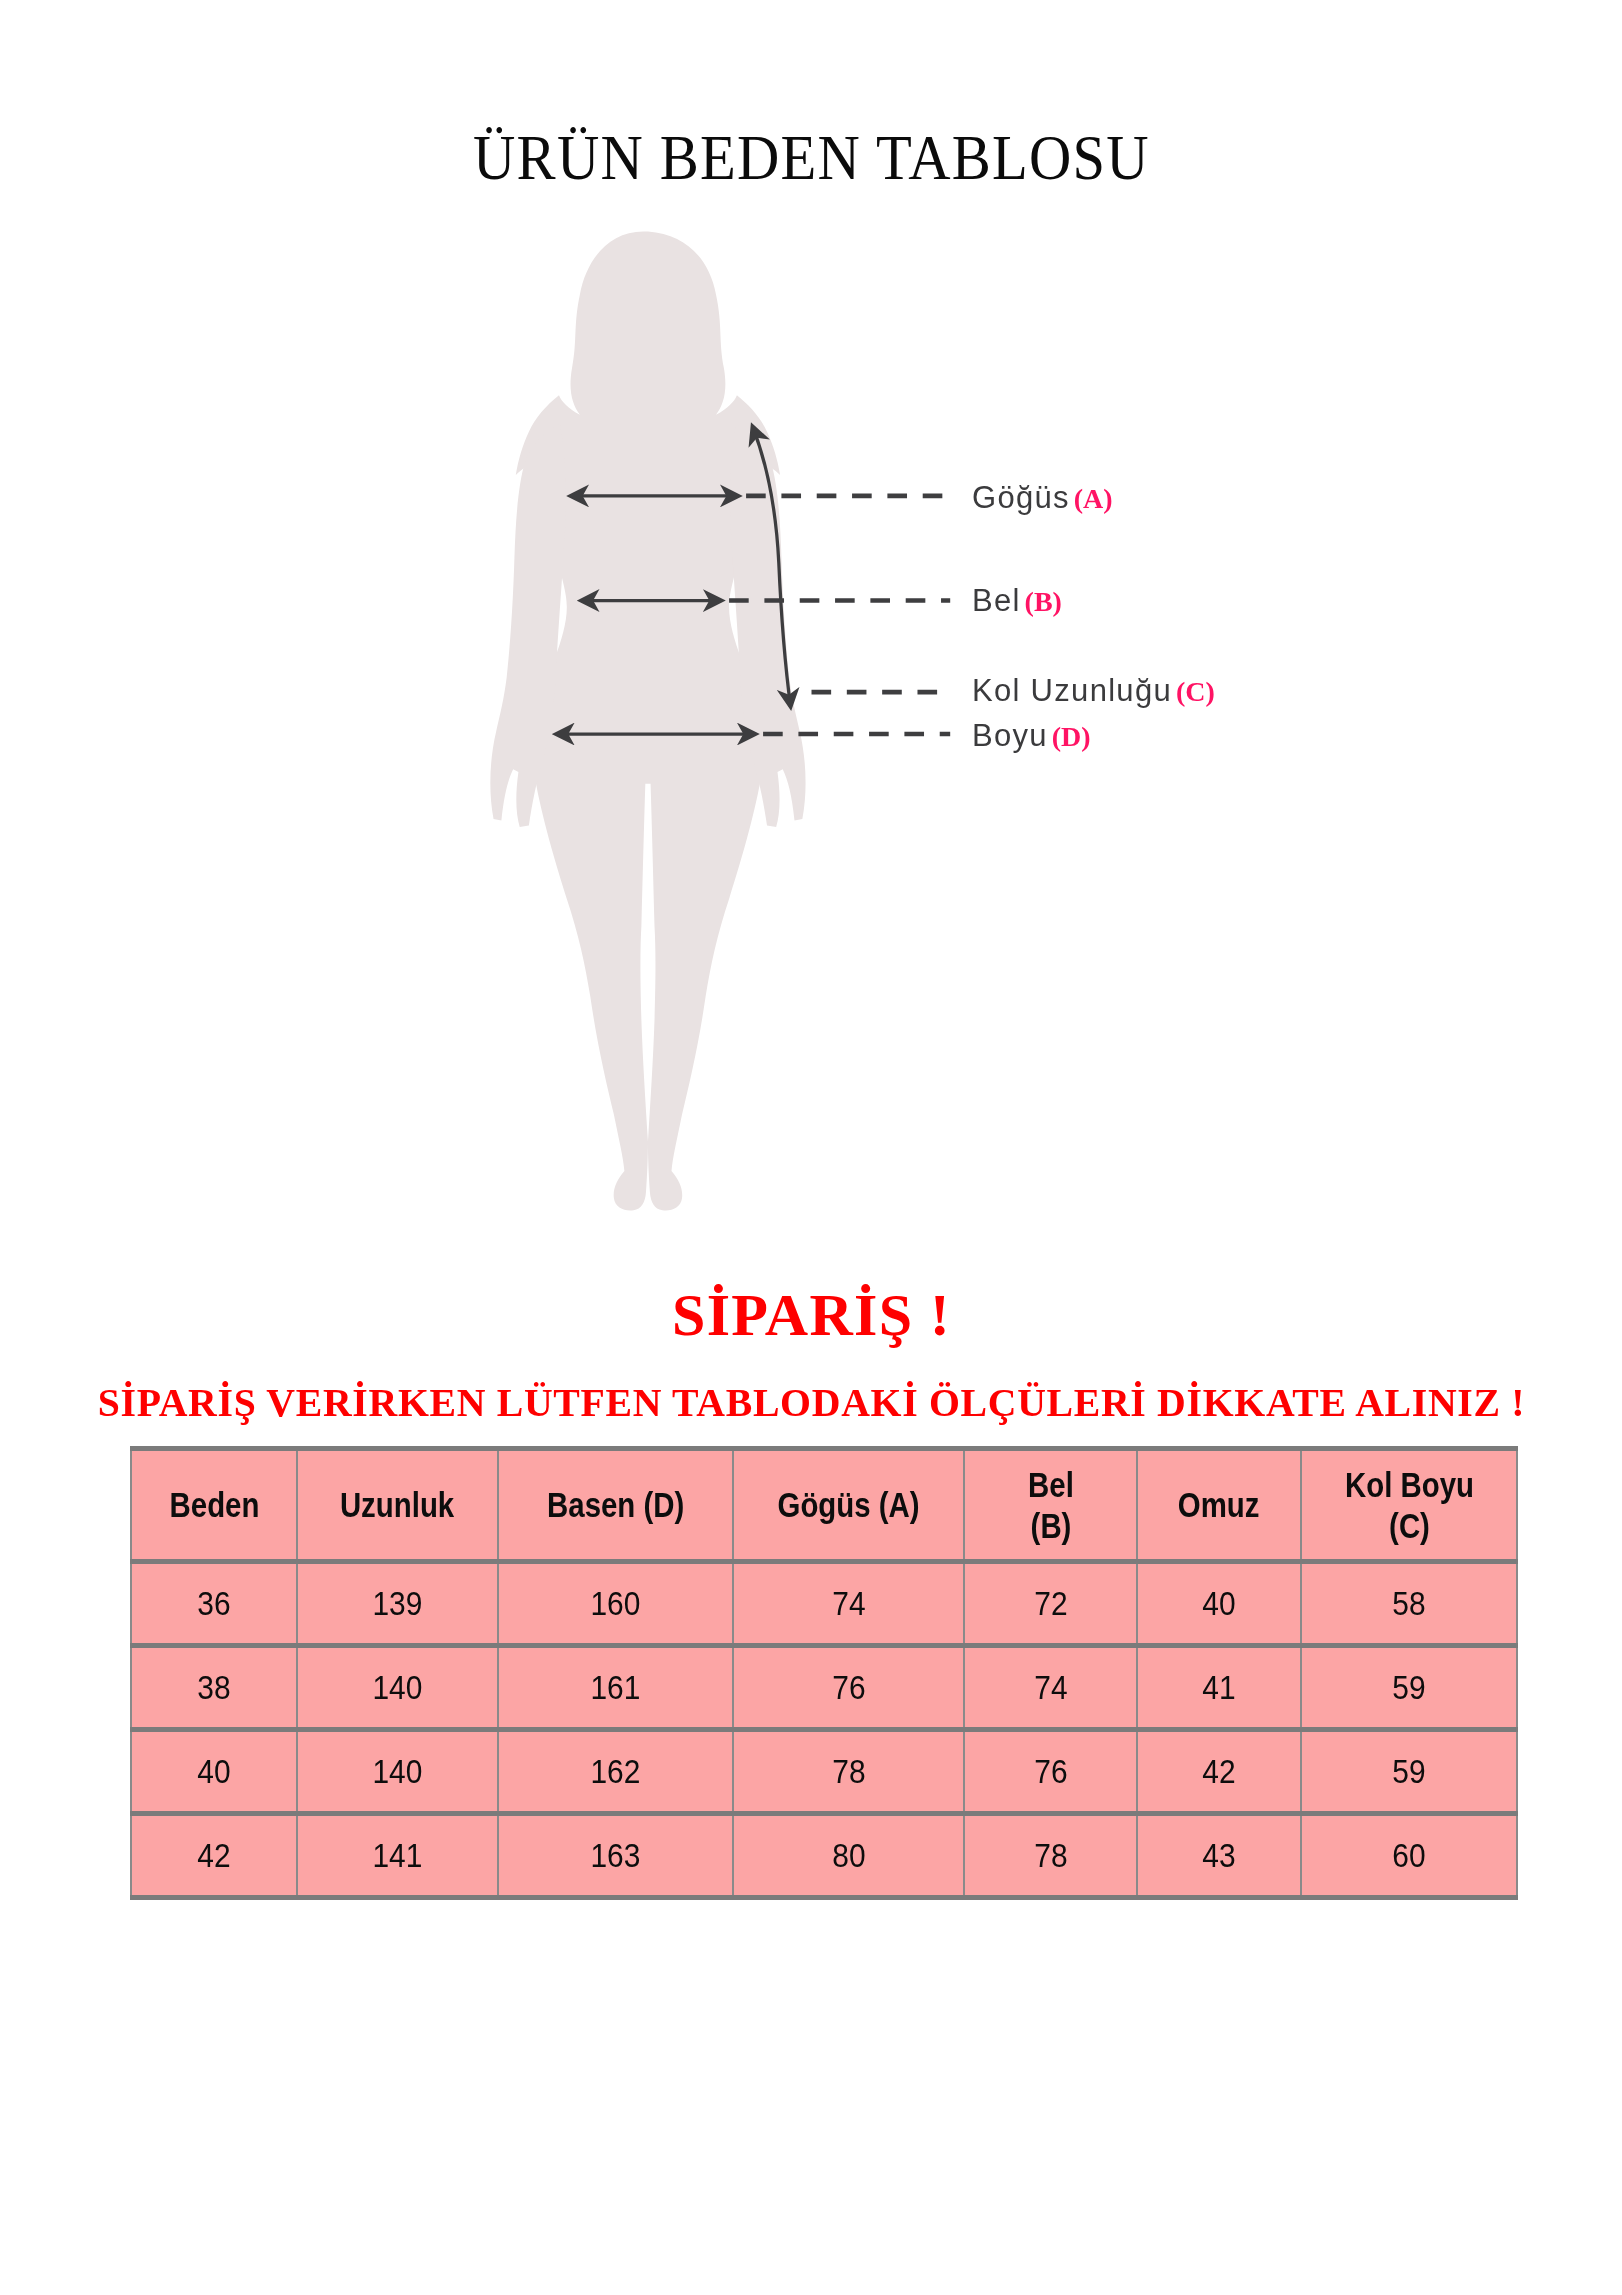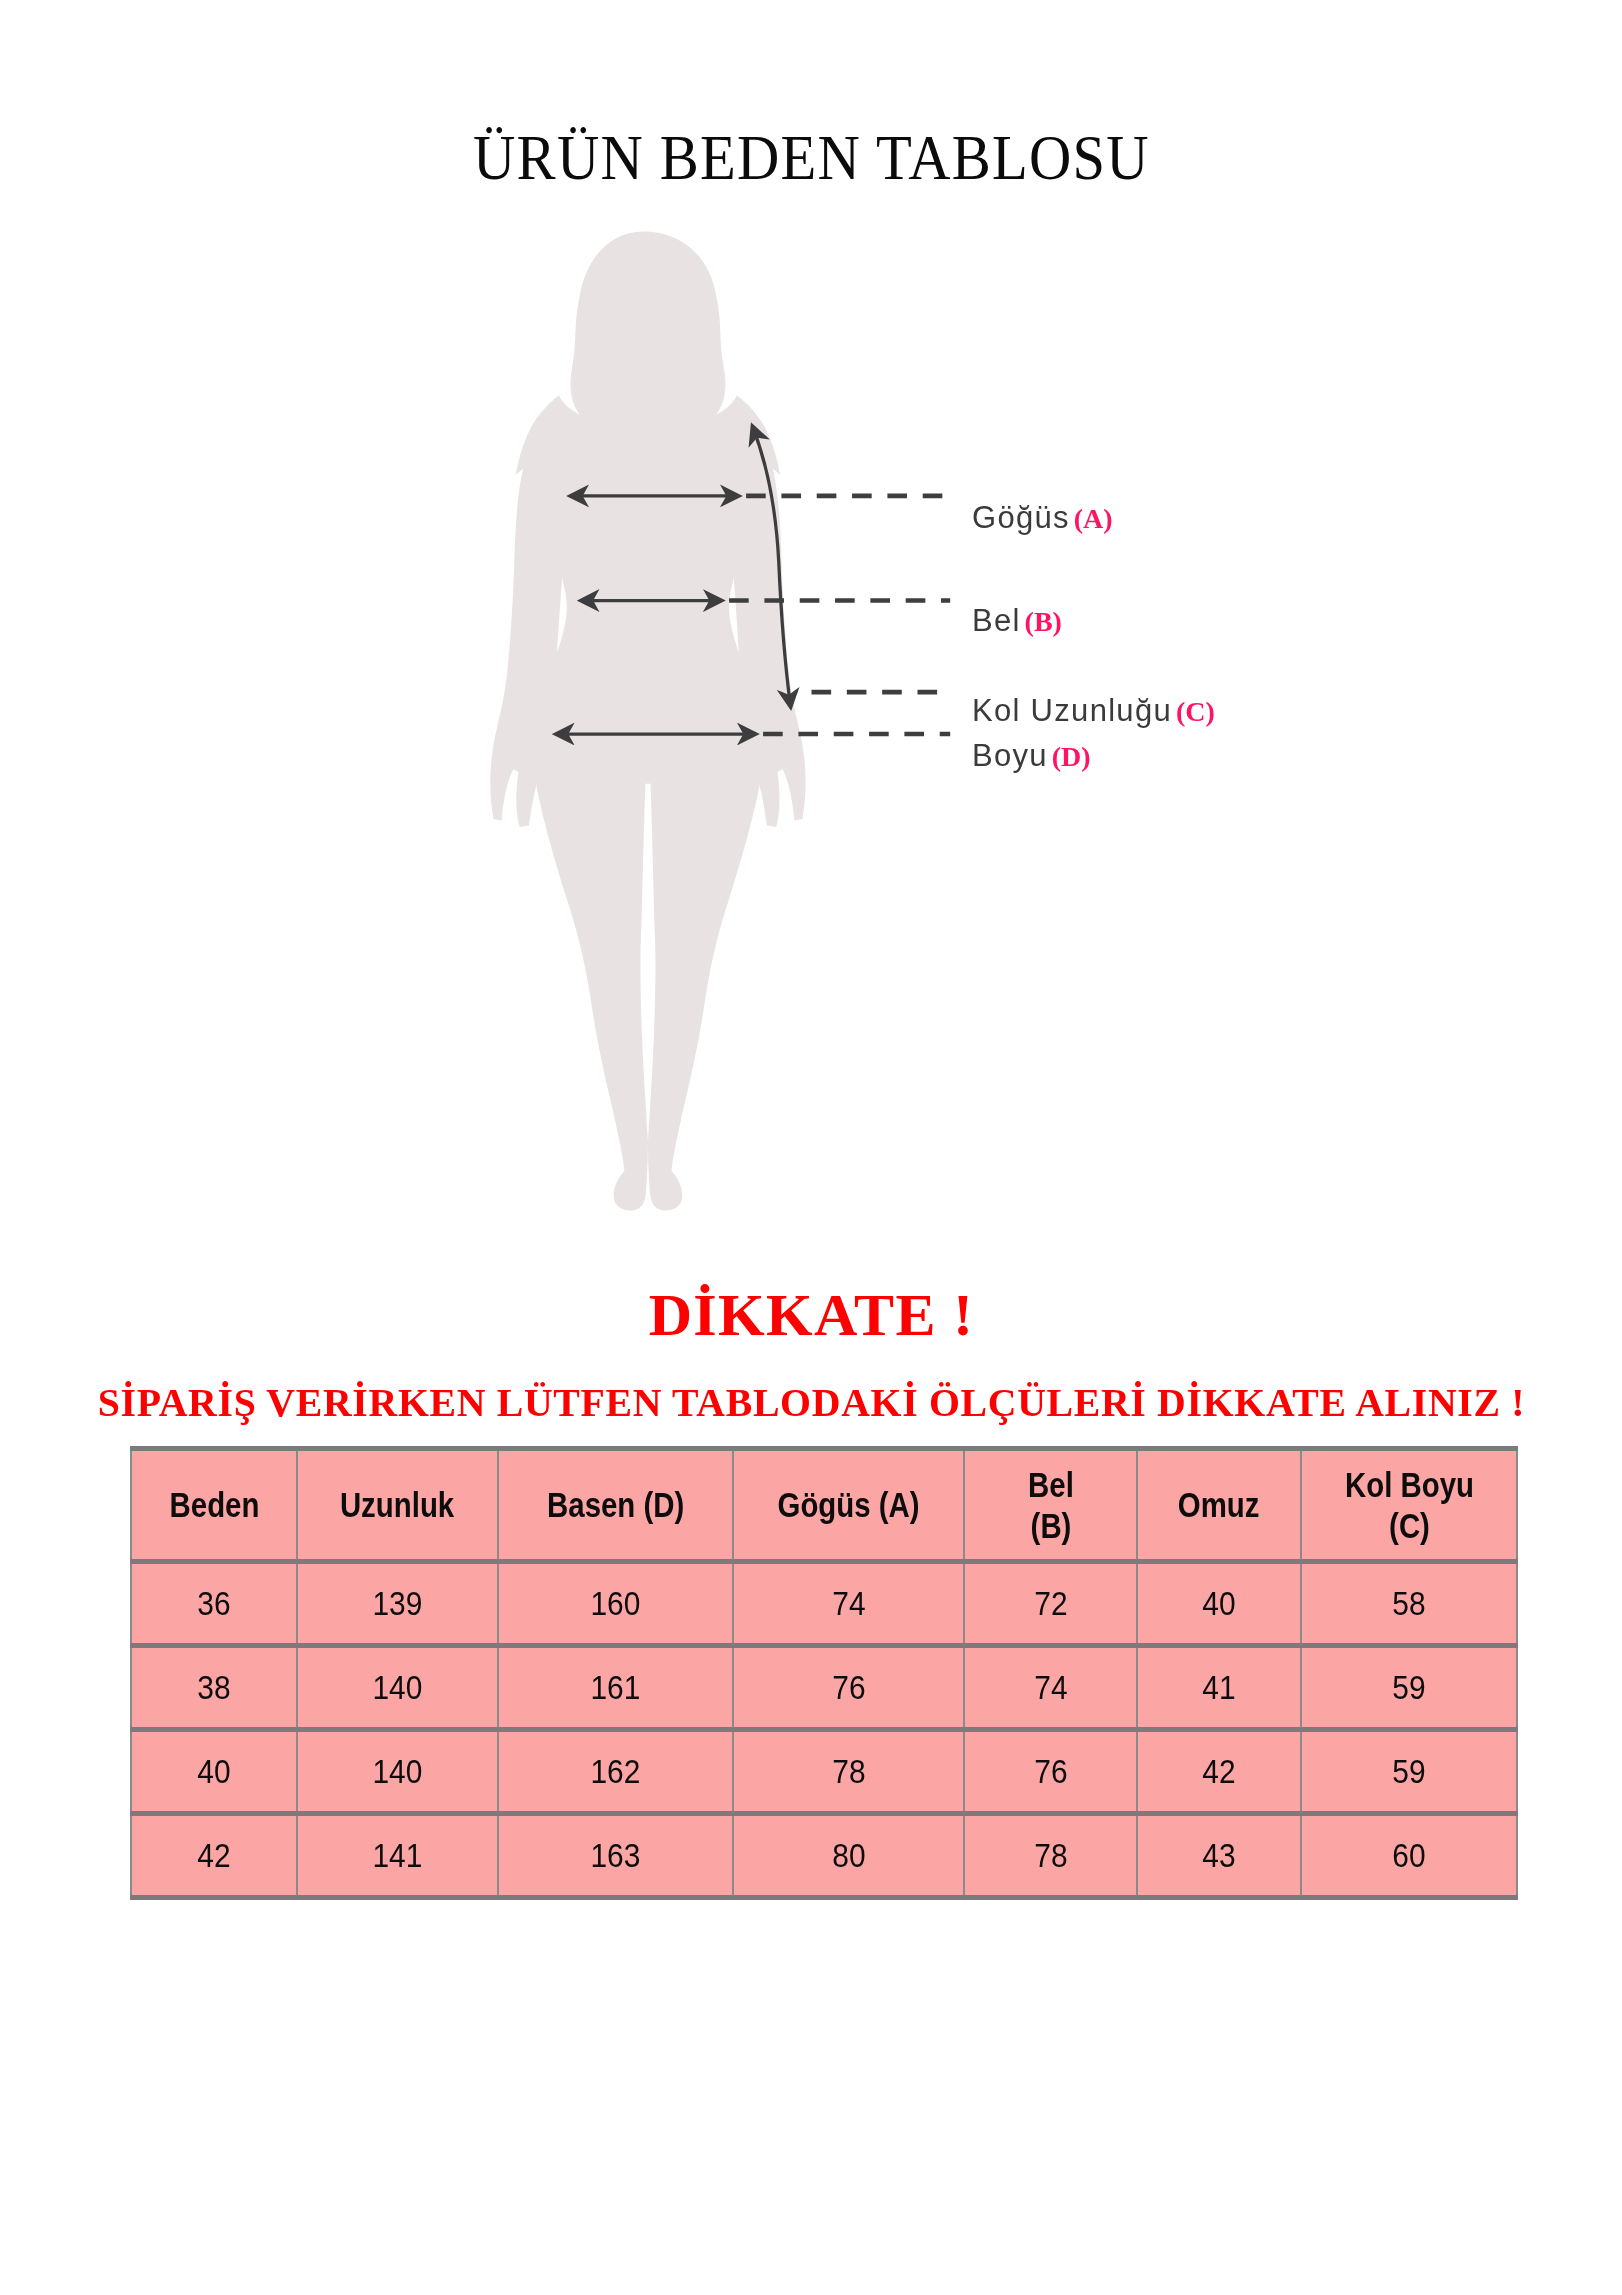--- a/index.html
+++ b/index.html
@@ -9,21 +9,21 @@
   
   .doc-title{position:absolute;top:122px;left:0;width:100%;text-align:center;
              font-family:"Liberation Serif",serif;font-size:63px;color:#0b0b0b;
              letter-spacing:1.3px;transform:scaleX(.93);transform-origin:center;}
 
   
   .fig-svg{position:absolute;top:0;left:0;}
 
   
   .lbl{position:absolute;left:972px;white-space:nowrap;line-height:1;
-       font-size:31px;color:#3b3b3d;letter-spacing:1.3px;margin-top:20px;}
+       font-size:31px;color:#3b3b3d;letter-spacing:1.3px;}
   .lbl .code{font-family:"Liberation Serif",serif;font-weight:bold;font-size:28px;
              color:#ff1364;margin-left:3.9px;letter-spacing:0;}
 
   
   .warn-head{position:absolute;top:1281px;left:0;width:100%;text-align:center;
              font-family:"Liberation Serif",serif;font-weight:bold;font-size:60px;
              color:#fe0000;letter-spacing:1.3px;}
   .warn-sub{position:absolute;top:1378px;left:0;width:100%;text-align:center;
             font-family:"Liberation Serif",serif;font-weight:bold;font-size:41px;
             color:#fe0000;letter-spacing:0.7px;transform:scaleX(.97);transform-origin:center;
@@ -158,21 +158,21 @@
   <div class="lbl" style="top:585px">
     <span>Bel</span><span class="code">(B)</span>
   </div>
   <div class="lbl" style="top:675px">
     <span>Kol Uzunluğu</span><span class="code">(C)</span>
   </div>
   <div class="lbl" style="top:720px">
     <span>Boyu</span><span class="code">(D)</span>
   </div>
 
-  <div class="warn-head">DİKKATE !</div>
+  <div class="warn-head">SİPARİŞ !</div>
   <div class="warn-sub">SİPARİŞ VERİRKEN LÜTFEN TABLODAKİ ÖLÇÜLERİ DİKKATE ALINIZ !</div>
 
   <table class="size">
     <colgroup>
       <col style="width:166px">
         <col style="width:201px">
         <col style="width:235px">
       <col style="width:231px">
         <col style="width:173px">
         <col style="width:164px">

